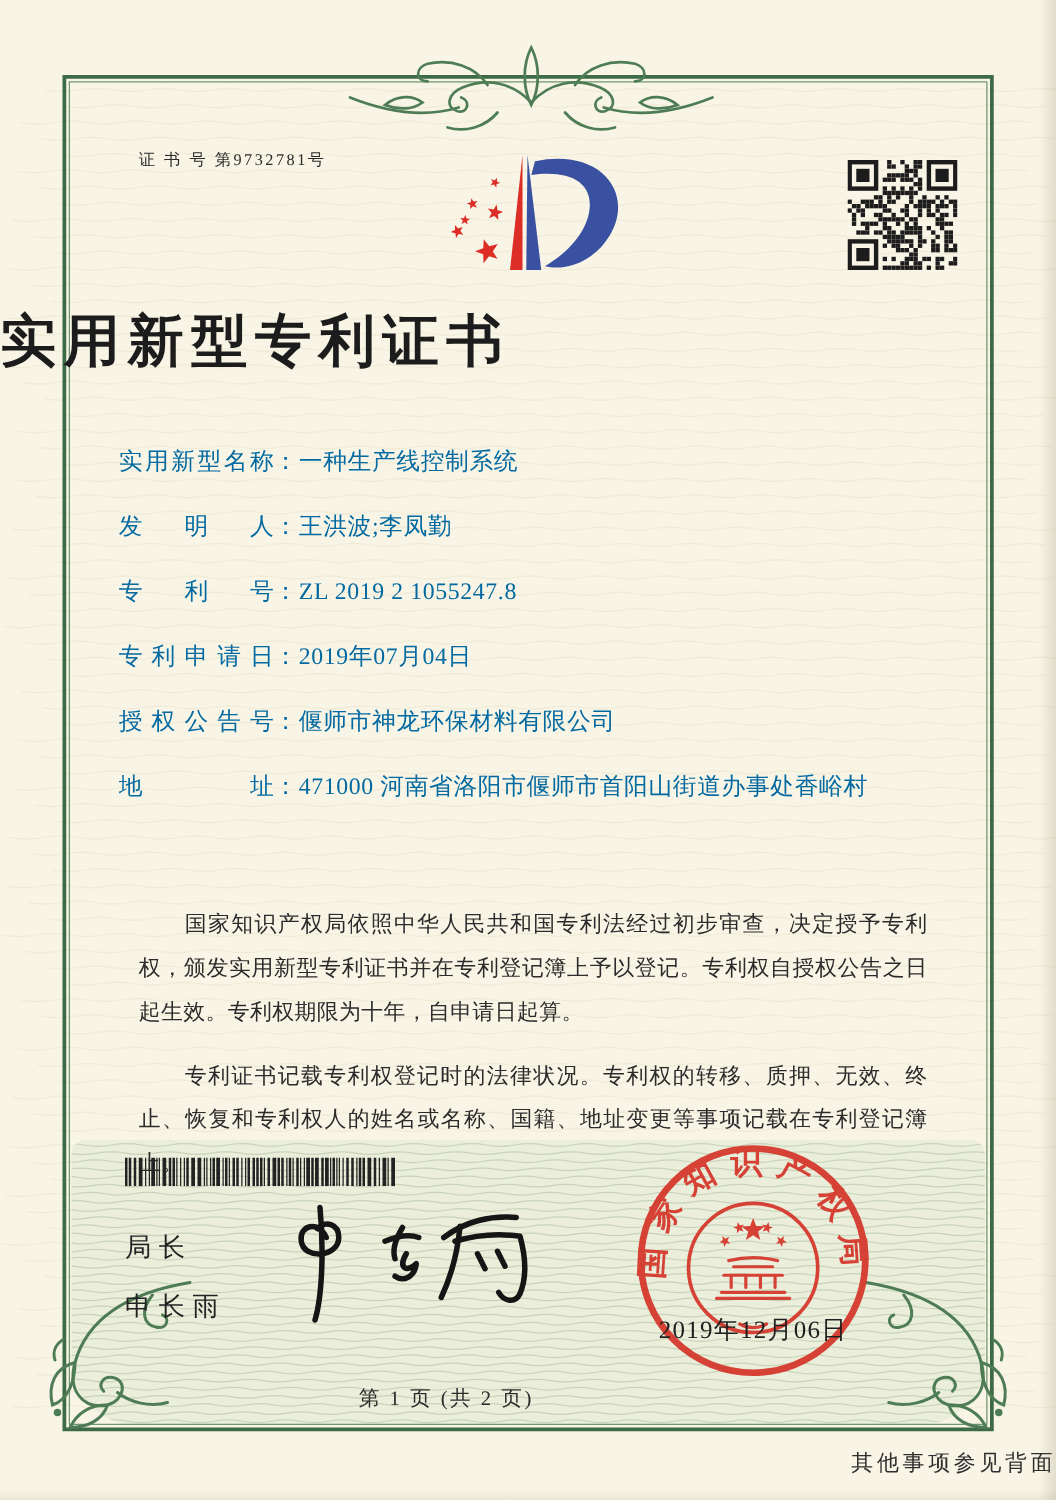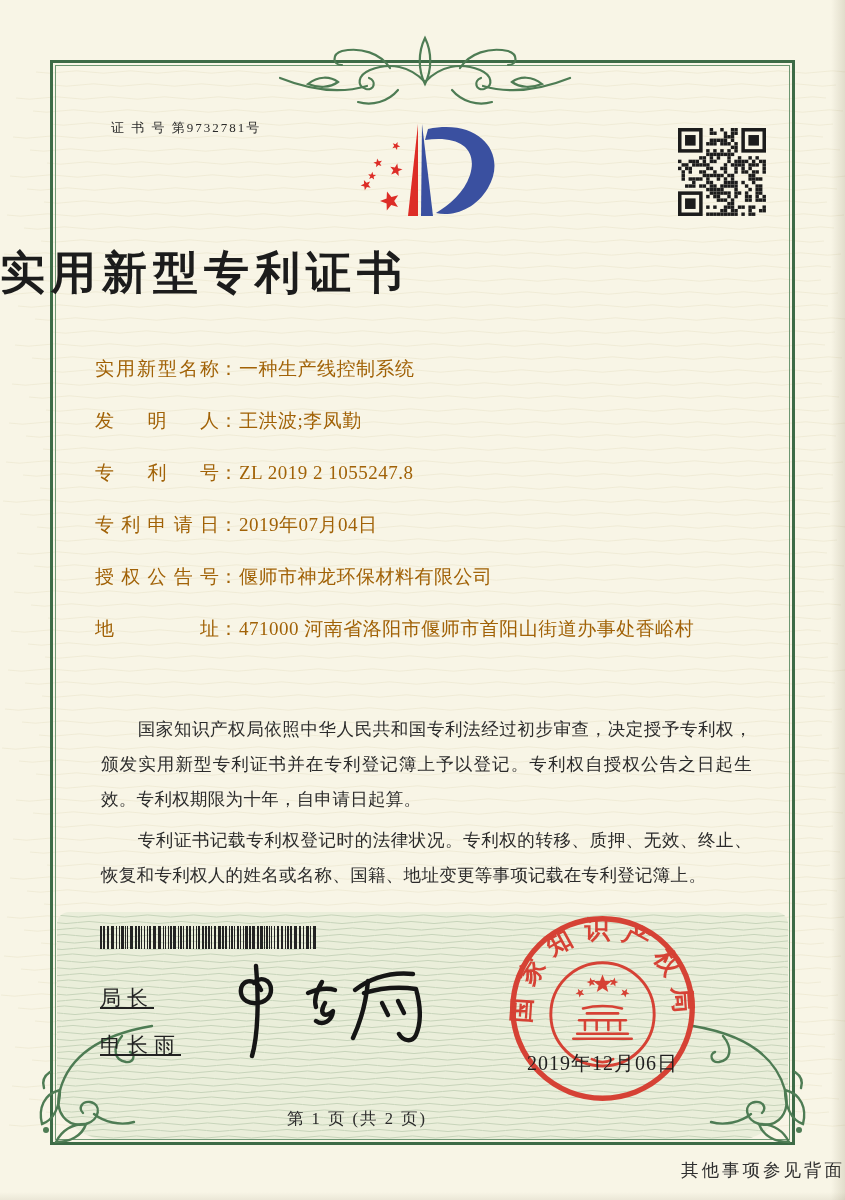--- a/index.html
+++ b/index.html
@@ -27,36 +27,36 @@
   }
   .ornament{position:absolute;z-index:3;pointer-events:none;}
   .content-layer{position:absolute;inset:0;z-index:5;}
   .cert-no{position:absolute;left:111px;top:119px;font-size:13px;letter-spacing:2px;color:#2a2a2a;}
   .logo{position:absolute;left:350px;top:116px;}
   .qr{position:absolute;left:678px;top:128px;}
   .title{
     position:absolute;left:0;top:243px;width:845px;
     font-size:45px;font-weight:700;letter-spacing:6px;color:#1c1c1c;
   }
-  .fields{position:absolute;left:95px;top:356px;width:665px;font-size:19px;color:#a16207;}
+  .fields{position:absolute;left:95px;top:356px;width:665px;font-size:19px;color:#0369a1;}
   .field-row{position:relative;height:28px;margin-bottom:24px;white-space:nowrap;}
   .flabel{
     display:inline-block;width:124px;vertical-align:top;
     text-align:justify;text-align-last:justify;
   }
   .fcolon{display:inline-block;width:20px;}
   .fcolon::after{content:"：";}
   .fvalue{letter-spacing:.5px;}
   .pair2{position:absolute;left:330px;top:0;}
   .paras{position:absolute;left:95px;top:706px;width:663px;font-size:17.5px;line-height:35px;
     color:#2b2b2b;text-align:justify;letter-spacing:.3px;}
-  .paras p{margin:6px;text-indent:2.1em;}
+  .paras p{margin:16px;text-indent:2.1em;}
   .barcode{position:absolute;left:100px;top:926px;z-index:6;}
   .officer{position:absolute;left:100px;top:984px;z-index:6;
-    font-family:"Liberation Sans","DejaVu Sans",sans-serif;font-size:21px;color:#222;text-decoration:underline;}
+    font-family:"Liberation Sans","DejaVu Sans",sans-serif;font-size:21px;color:#222;}
   .officer .line{margin-bottom:19px;letter-spacing:6px;}
   .signature{position:absolute;left:225px;top:958px;z-index:6;mix-blend-mode:multiply;}
   .seal{position:absolute;left:505px;top:911px;z-index:7;mix-blend-mode:multiply;opacity:.95;}
   .seal-date{position:absolute;left:500px;top:1050px;width:205px;text-align:center;z-index:8;
     font-size:20px;color:#1f1f1f;letter-spacing:1px;}
   .page-info{position:absolute;left:0;top:1108px;width:714px;text-align:center;z-index:6;
     font-size:16.5px;color:#2b2b2b;letter-spacing:2px;}
   .back-note{position:absolute;left:0;top:1158px;width:845px;text-align:right;z-index:6;
     font-size:17.5px;color:#2e2e2e;letter-spacing:3px;}
 </style>

